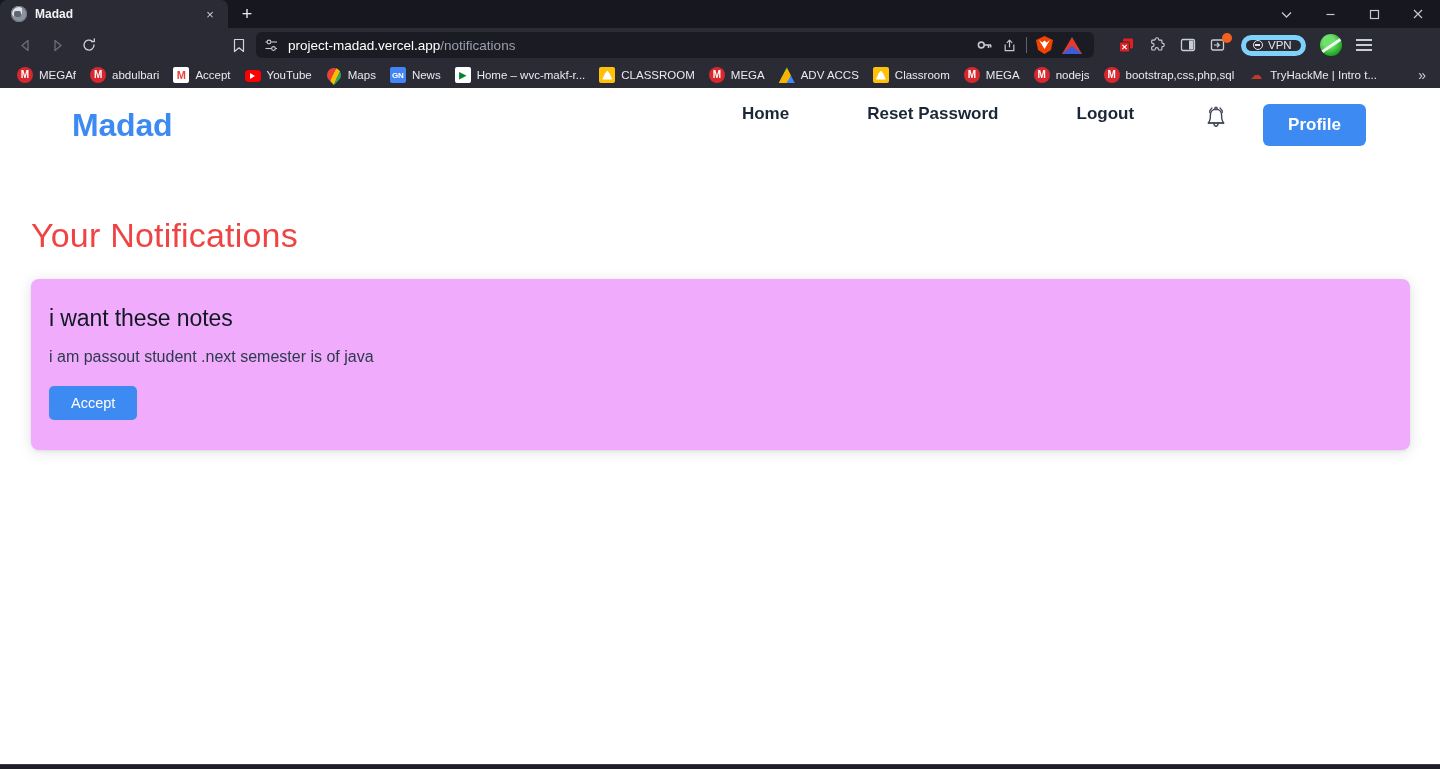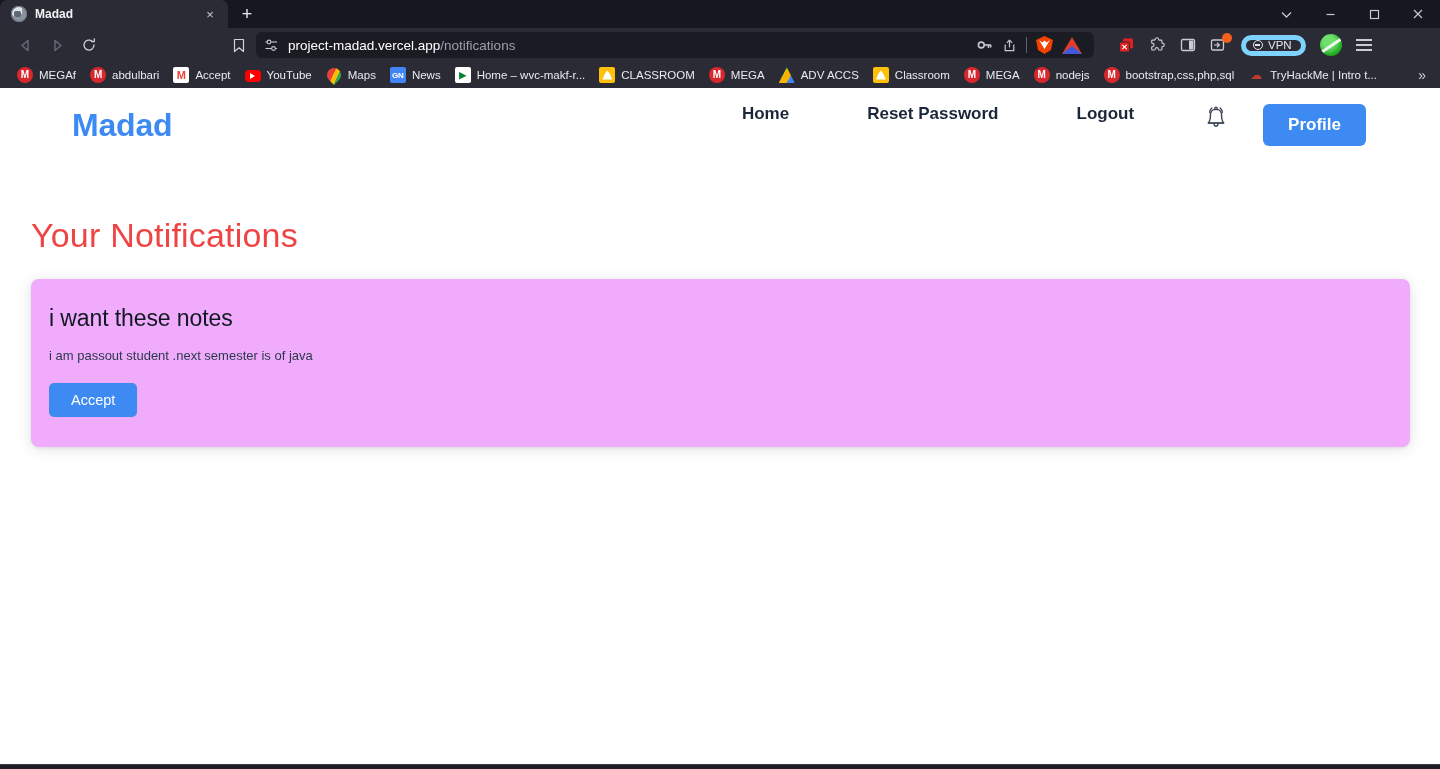--- a/index.html
+++ b/index.html
@@ -284,21 +284,21 @@
     background: #f0abfc;
     border-radius: 8px;
     box-shadow: 0 2px 14px rgba(22,34,51,0.13), 0 1px 3px rgba(22,34,51,0.08);
     padding: 26px 30px 30px 18px;
   }
   .card-title {
     font-size: 23px; color: #111821; font-weight: normal;
     margin-bottom: 16px; letter-spacing: -0.1px;
   }
   .card-body {
-    font-size: 13px; color: #2c3a4b;
+    font-size: 16px; color: #2c3a4b;
     margin-bottom: 20px;
   }
   .accept-btn {
     background: #3d8bf2; color: #ffffff;
     font-size: 14.5px; border: none; border-radius: 5px;
     padding: 9px 22px;
     font-family: "Liberation Sans", sans-serif;
   }
 
   .taskbar-edge {

